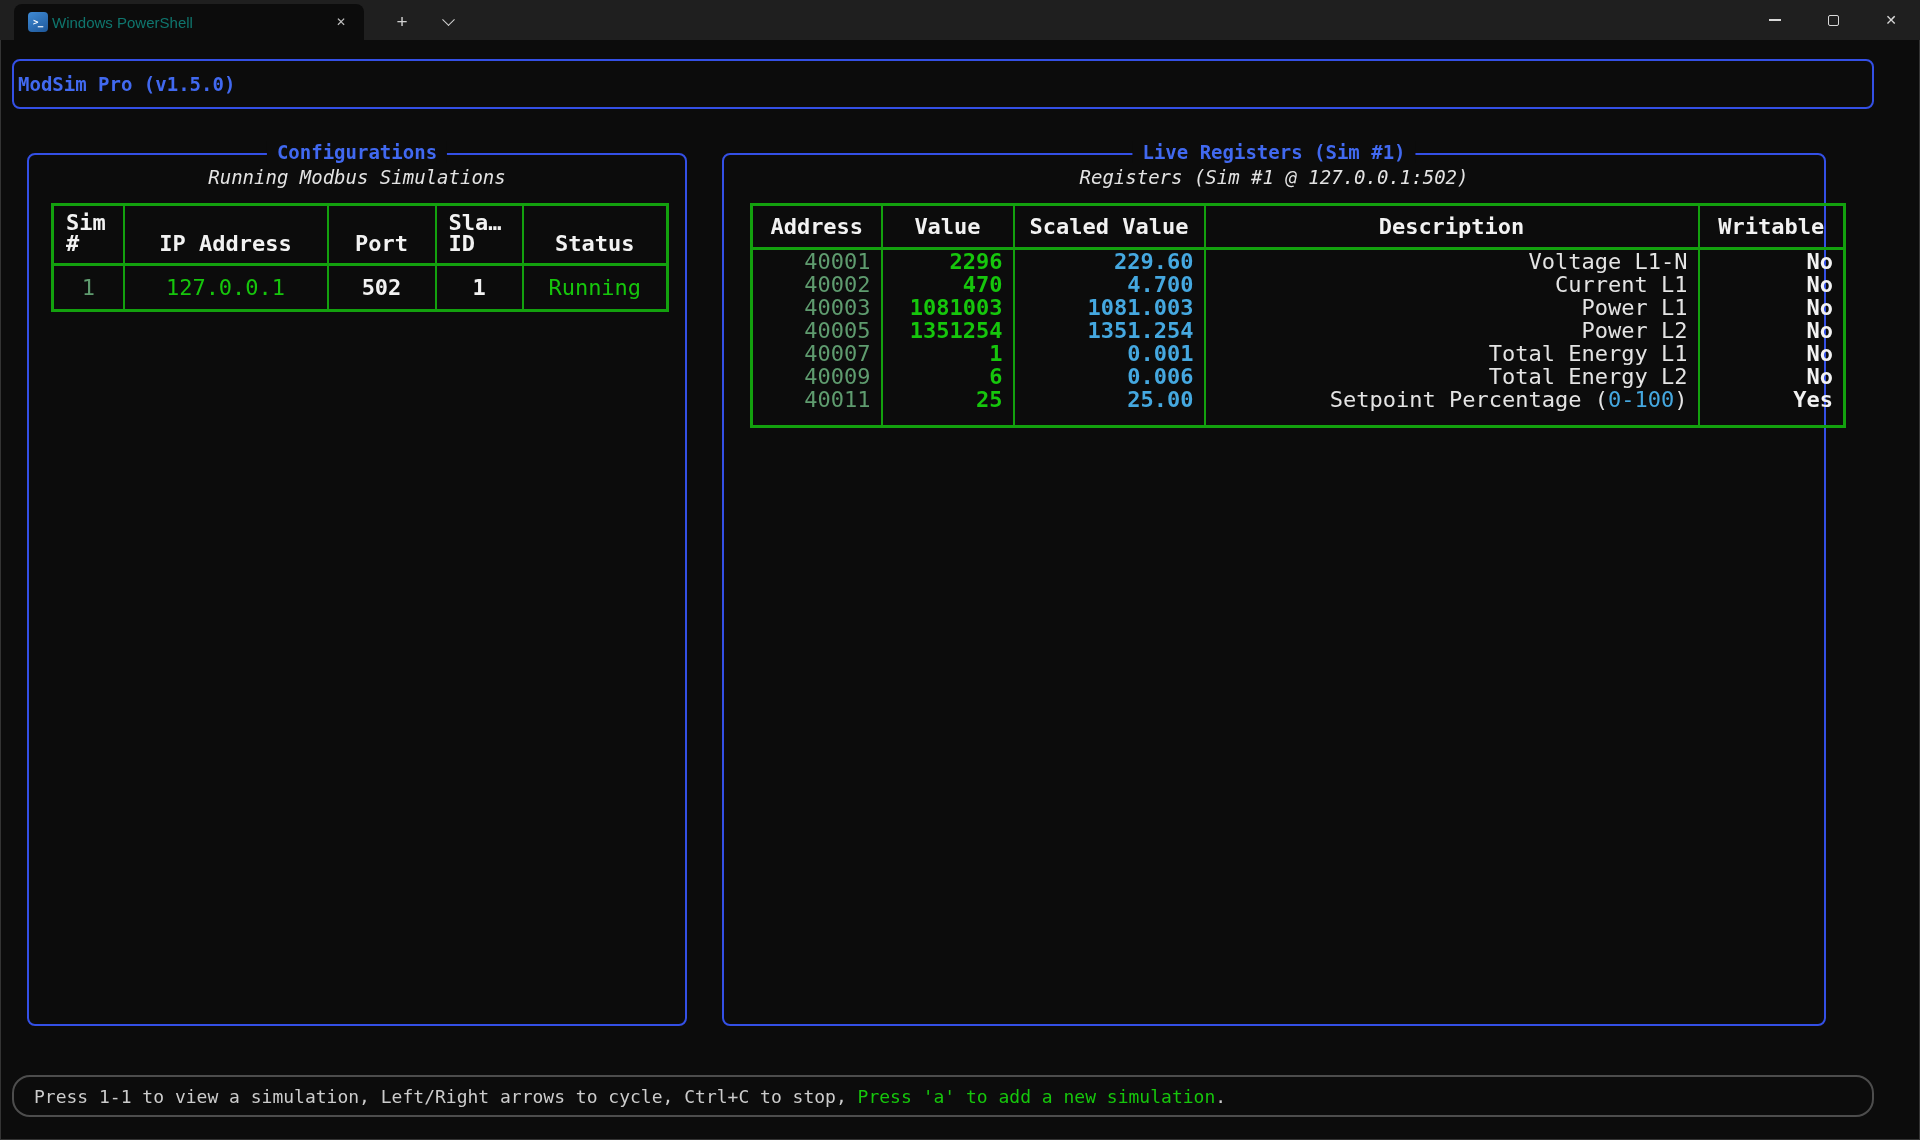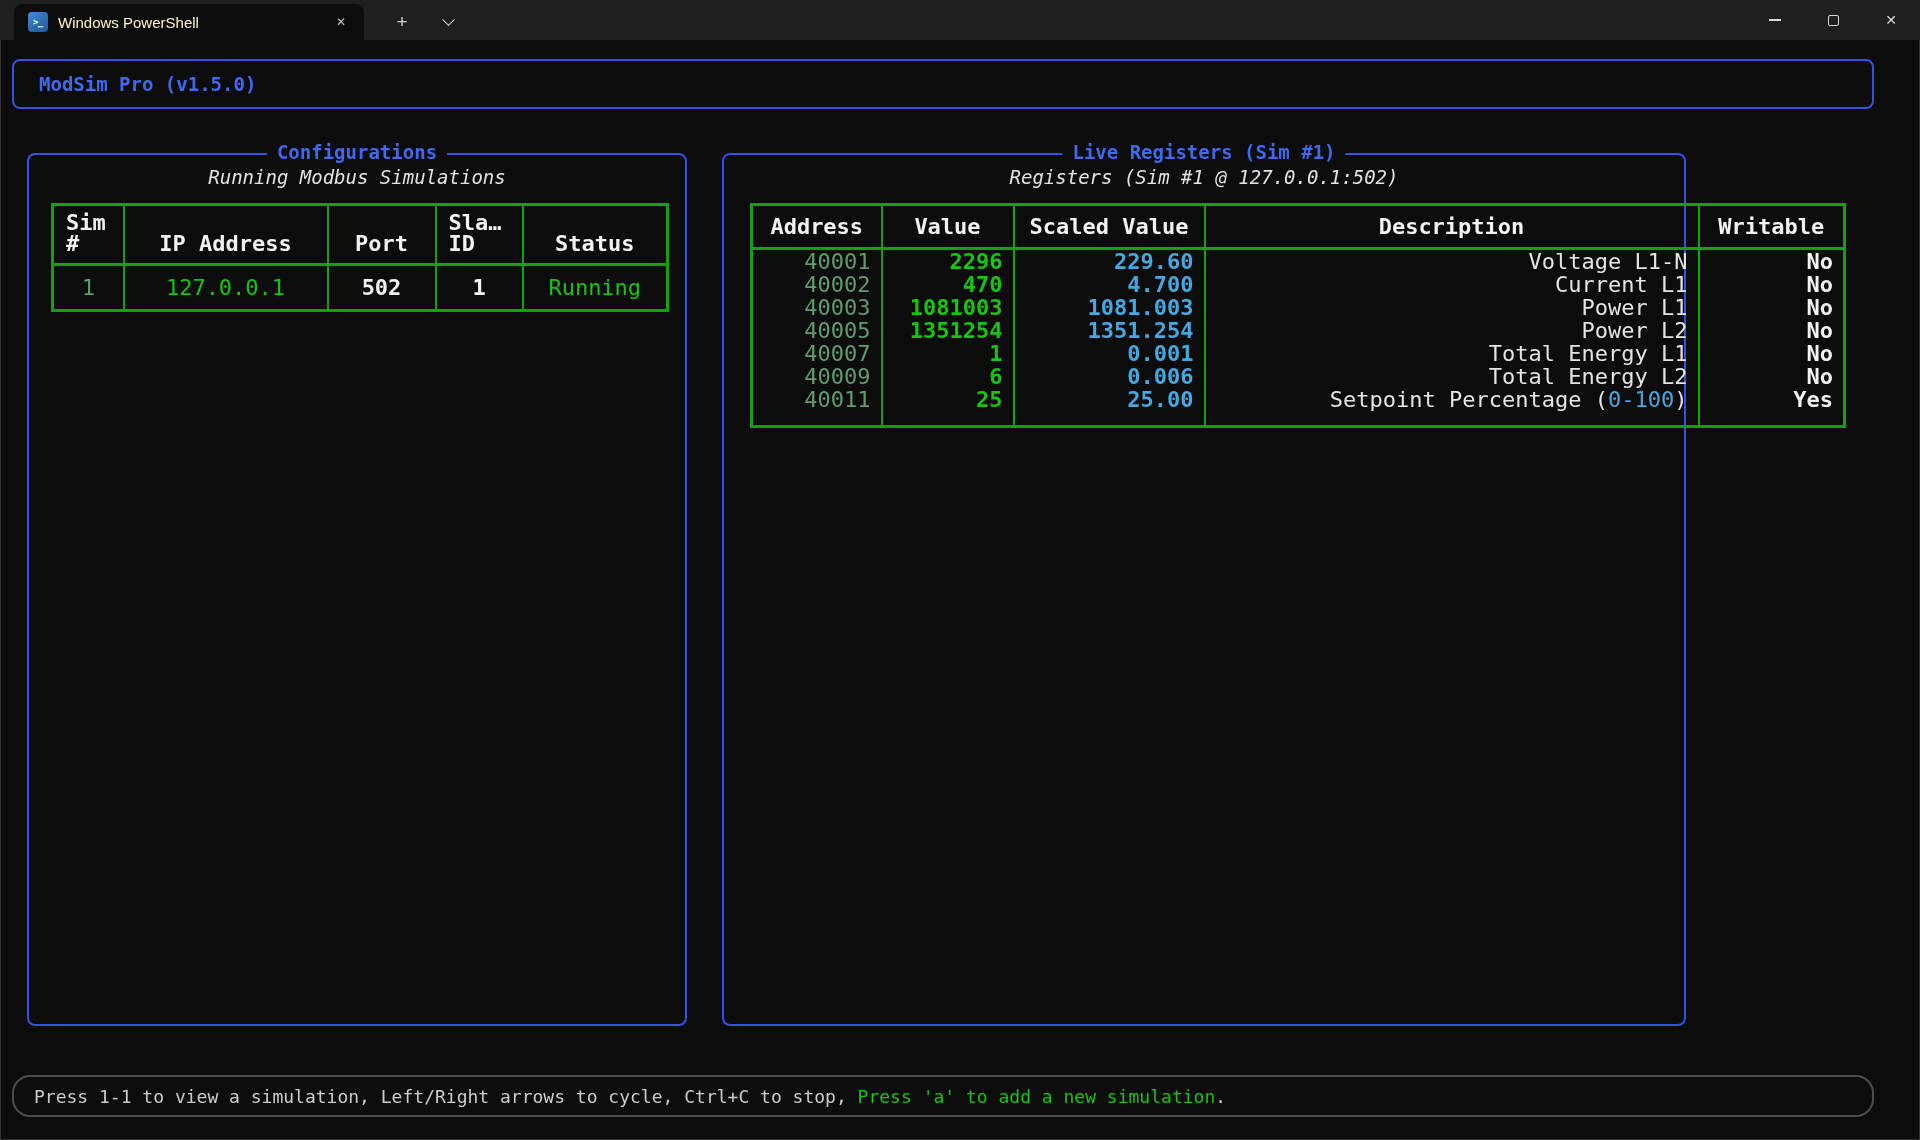--- a/index.html
+++ b/index.html
@@ -10,39 +10,39 @@
   }
   *{box-sizing:border-box;margin:0;padding:0;}
   body{background:#000;font-family:"DejaVu Sans Mono","Liberation Mono",monospace;}
   .screen{position:relative;width:1920px;height:1140px;background:var(--terminal_bg);overflow:hidden;box-shadow:inset 0 0 0 1px #343434;}
 
   
   .titlebar{position:absolute;left:0;top:0;width:100%;height:40px;background:var(--titlebar_bg);font-family:"Liberation Sans","DejaVu Sans",sans-serif;}
   .tab{position:absolute;left:14px;top:4px;width:350px;height:36px;background:var(--terminal_bg);border-radius:8px 8px 0 0;display:flex;align-items:center;padding:0 10px 0 14px;cursor:default;}
   .ps-icon{width:20px;height:20px;border-radius:4px;background:linear-gradient(150deg,#3f8bd6 0%,#1e5799 100%);display:flex;align-items:center;justify-content:center;flex:0 0 auto;}
   .ps-glyph{color:#fff;font-size:9px;font-weight:bold;font-family:"DejaVu Sans Mono",monospace;transform:skewX(-6deg);}
-  .tab-title{margin-left:10px;font-size:15px;color:#fef9c3;white-space:nowrap;overflow:hidden;}
+  .tab-title{margin-left:4px;font-size:15px;color:#0f766e;white-space:nowrap;overflow:hidden;}
   .tab-close{margin-left:auto;width:26px;height:26px;border-radius:4px;display:flex;align-items:center;justify-content:center;color:#c0c0c0;font-size:12px;}
   .tb-btn{position:absolute;top:4px;width:40px;height:36px;display:flex;align-items:center;justify-content:center;color:#d0d0d0;border-radius:4px;}
   .new-tab{left:382px;font-size:19px;font-weight:400;}
   .dropdown{left:428px;}
   .chev{width:9px;height:9px;border-right:1.5px solid #d0d0d0;border-bottom:1.5px solid #d0d0d0;transform:rotate(45deg) translate(-2px,-2px);}
   .win-controls{position:absolute;right:0;top:0;height:40px;display:flex;}
   .win-btn{width:58px;height:40px;display:flex;align-items:center;justify-content:center;}
   .min-glyph{display:block;width:12px;height:2px;background:#d8d8d8;}
   .max-glyph{display:block;width:11px;height:11px;border:1.3px solid #d8d8d8;border-radius:2px;}
   .close-glyph{color:#d8d8d8;font-size:14px;line-height:1;}
 
   
-  .header-box{position:absolute;left:12px;top:59px;width:1862px;height:50px;border:2px solid var(--blue_border);border-radius:8px;display:flex;align-items:center;padding-left:25px;color:var(--blue_text);font-weight:bold;font-size:19px;}
+  .header-box{position:absolute;left:12px;top:59px;width:1862px;height:50px;border:2px solid var(--blue_border);border-radius:8px;display:flex;align-items:center;padding-left:4px;color:var(--blue_text);font-weight:bold;font-size:19px;}
 
   
   .panel{position:absolute;top:153px;height:873px;border:2px solid var(--blue_border);border-radius:8px;padding-top:10px;}
   .cfg-panel{left:27px;width:660px;}
-  .reg-panel{left:722px;width:964px;}
+  .reg-panel{left:722px;width:1104px;}
   .panel-title{position:absolute;top:-14px;left:50%;transform:translateX(-50%);background:var(--terminal_bg);padding:0 10px;color:var(--blue_text);font-weight:bold;font-size:19px;white-space:nowrap;}
   .panel-subtitle{text-align:center;font-style:italic;color:#e3e3e3;font-size:19px;line-height:24px;}
 
   
   .ttable{border-collapse:collapse;table-layout:fixed;font-size:22px;}
   .ttable{border:3px solid var(--green_border);}
   .ttable th,.ttable td{border:2px solid var(--green_border);overflow:hidden;white-space:nowrap;}
   .ttable thead th{border-bottom-width:3px;color:var(--white);font-weight:bold;text-align:center;}
   .cfg-table{margin:14px 0 0 22px;width:615px;}
   .cfg-table thead th{vertical-align:bottom;padding:6px 10px 9px;line-height:21px;}

